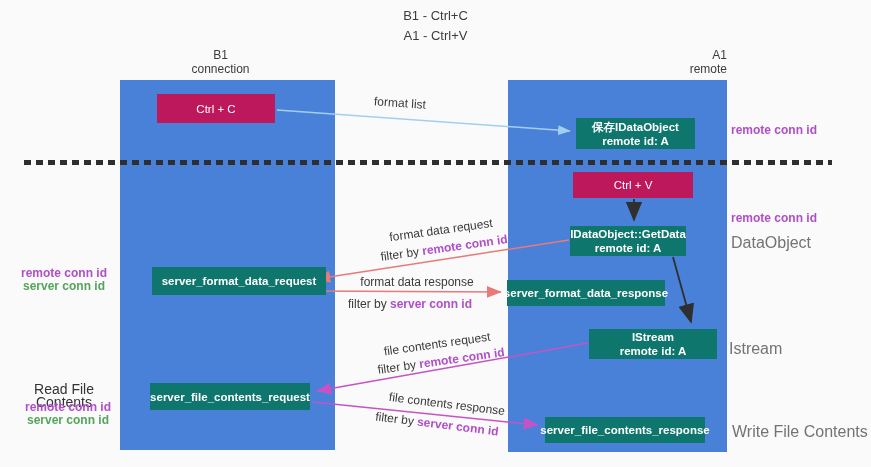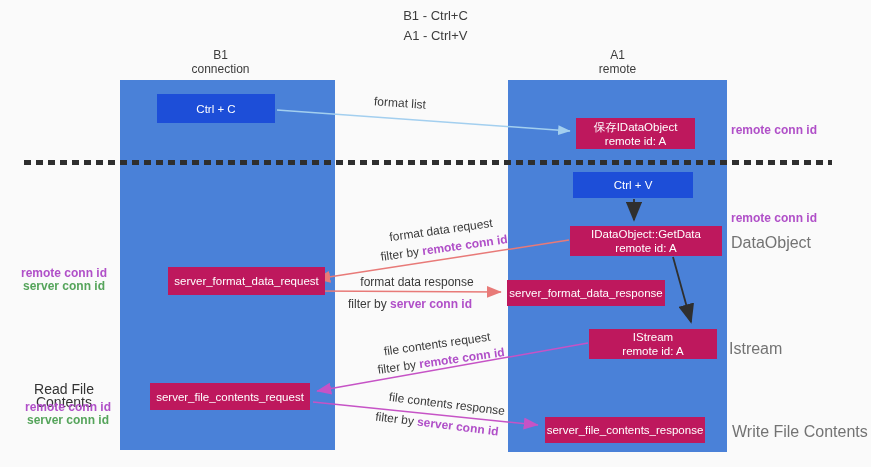--- a/index.html
+++ b/index.html
@@ -29,22 +29,22 @@
     background:repeating-linear-gradient(90deg,#2e2e2e 0 7px, transparent 7px 12px);
     z-index:3;
   }
   svg.edges { position:absolute; inset:0; z-index:4; pointer-events:none; }
 
   .node {
     position:absolute; z-index:5;
     display:flex; flex-direction:column; align-items:center; justify-content:center;
     color:#fff; font-size:11.5px; line-height:14px; text-align:center;
   }
-  .node.green  { background:#1d4ed8; }
-  .node.orange { background:#be185d; }
+  .node.green  { background:#be185d; }
+  .node.orange { background:#0f766e;font-weight:bold; }
 
   .elabel {
     position:absolute; z-index:6; white-space:nowrap;
     font-size:12px; color:#3a3a3a;
   }
   .purple { color:#b04fc8; font-weight:bold; }
   .greent { color:#55a45b; font-weight:bold; }
 
   .side-label {
     position:absolute; z-index:6; white-space:nowrap; font-size:16px; color:#737373;
@@ -59,21 +59,21 @@
 
   <div class="title">
     <div>B1 - Ctrl+C</div>
     <div>A1 - Ctrl+V</div>
   </div>
 
   <div class="lane-header" style="left:113px; top:48px; width:215px;">
     <div>B1</div>
     <div>connection</div>
   </div>
-  <div class="lane-header" style="left:508px; top:48px; width:219px;">
+  <div class="lane-header" style="left:508px; top:48px; width:219px;text-align:right;">
     <div>A1</div>
     <div>remote</div>
   </div>
 
   <div class="lane" style="left:120px; top:80px; width:215px; height:370px;"></div>
   <div class="lane" style="left:508px; top:80px; width:219px; height:372px;"></div>
 
   <div class="dashline"></div>
 
   <svg class="edges" width="871" height="467" viewBox="0 0 871 467">
@@ -106,26 +106,26 @@
 
   <div class="node orange" style="left:576px; top:118px; width:119px; height:31px;">
     <div>保存IDataObject</div>
     <div>remote id: A</div>
   </div>
 
   <div class="node green" style="left:573px; top:172px; width:120px; height:26px;">
     <div>Ctrl + V</div>
   </div>
 
-  <div class="node orange" style="left:570px; top:226px; width:152px; height:30px;">
+  <div class="node orange" style="left:570px; top:226px; width:116px; height:30px;">
     <div>IDataObject::GetData</div>
     <div>remote id: A</div>
   </div>
 
-  <div class="node orange" style="left:168px; top:267px; width:157px; height:28px;text-align:center;">
+  <div class="node orange" style="left:152px; top:267px; width:174px; height:28px;text-align:center;">
     <div>server_format_data_request</div>
   </div>
 
   <div class="node orange" style="left:507px; top:280px; width:158px; height:26px;">
     <div>server_format_data_response</div>
   </div>
 
   <div class="node orange" style="left:589px; top:329px; width:128px; height:30px;">
     <div>IStream</div>
     <div>remote id: A</div>

